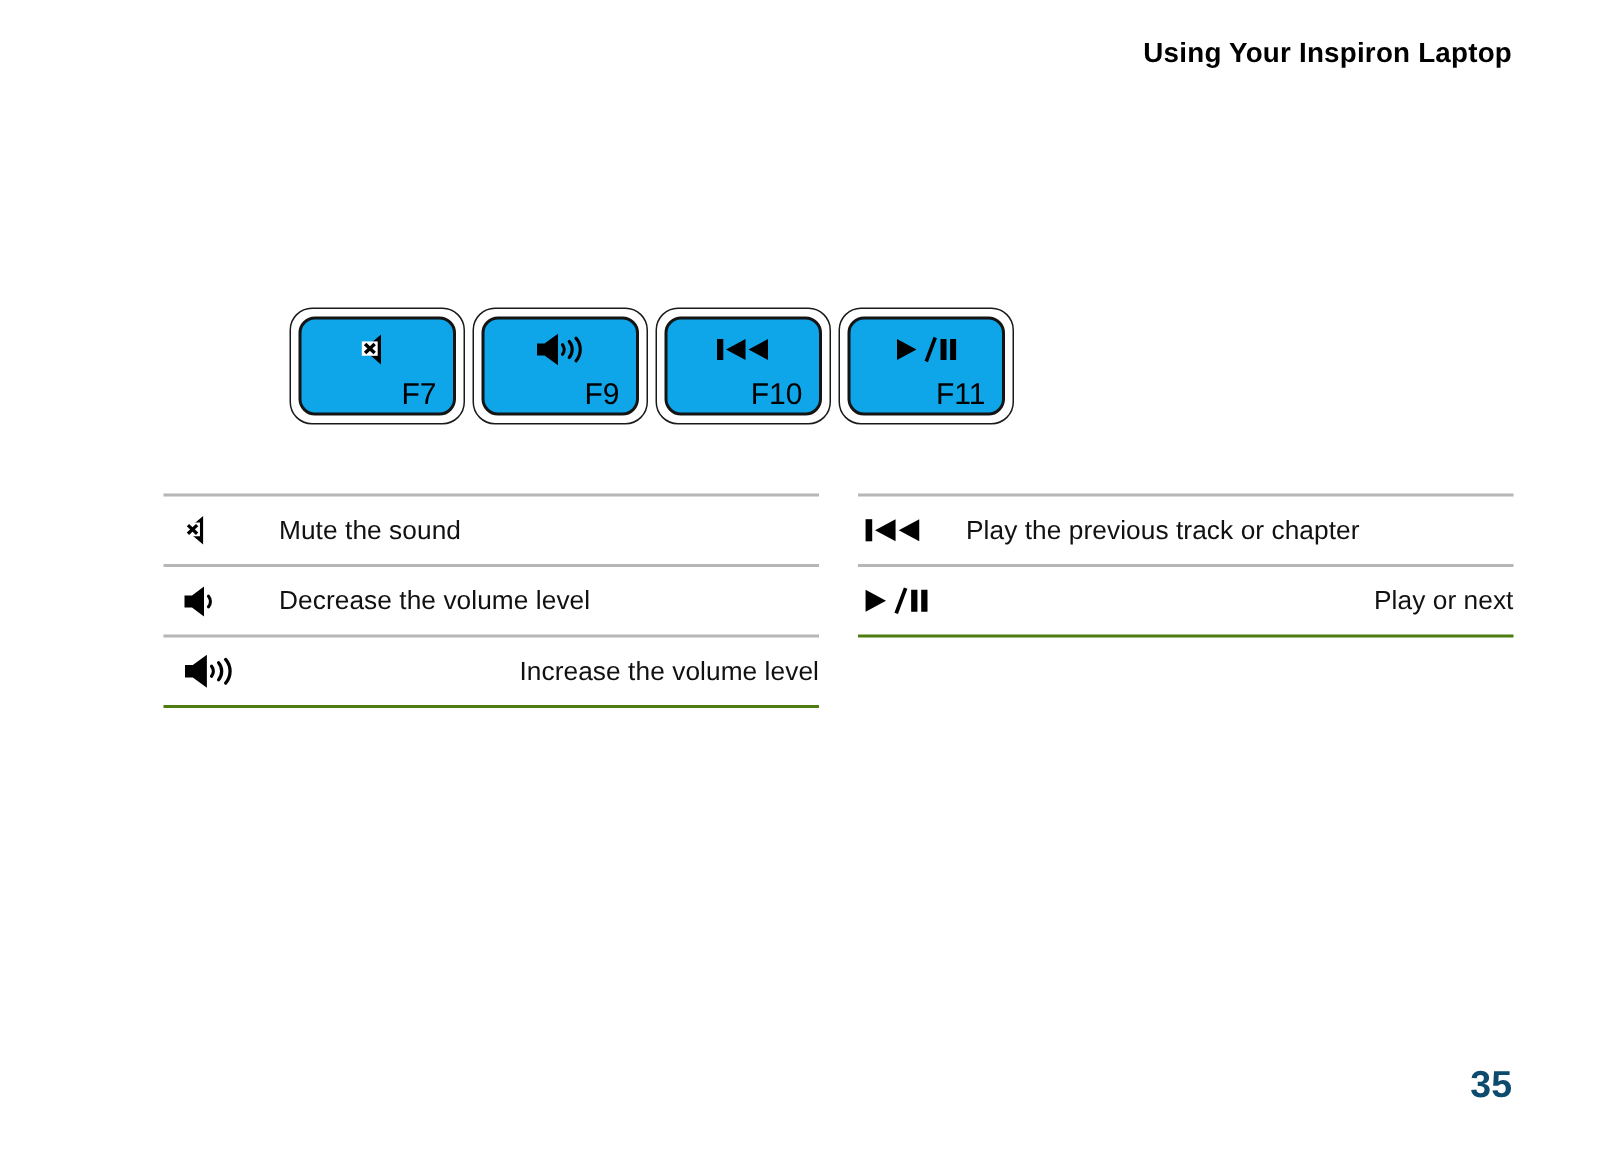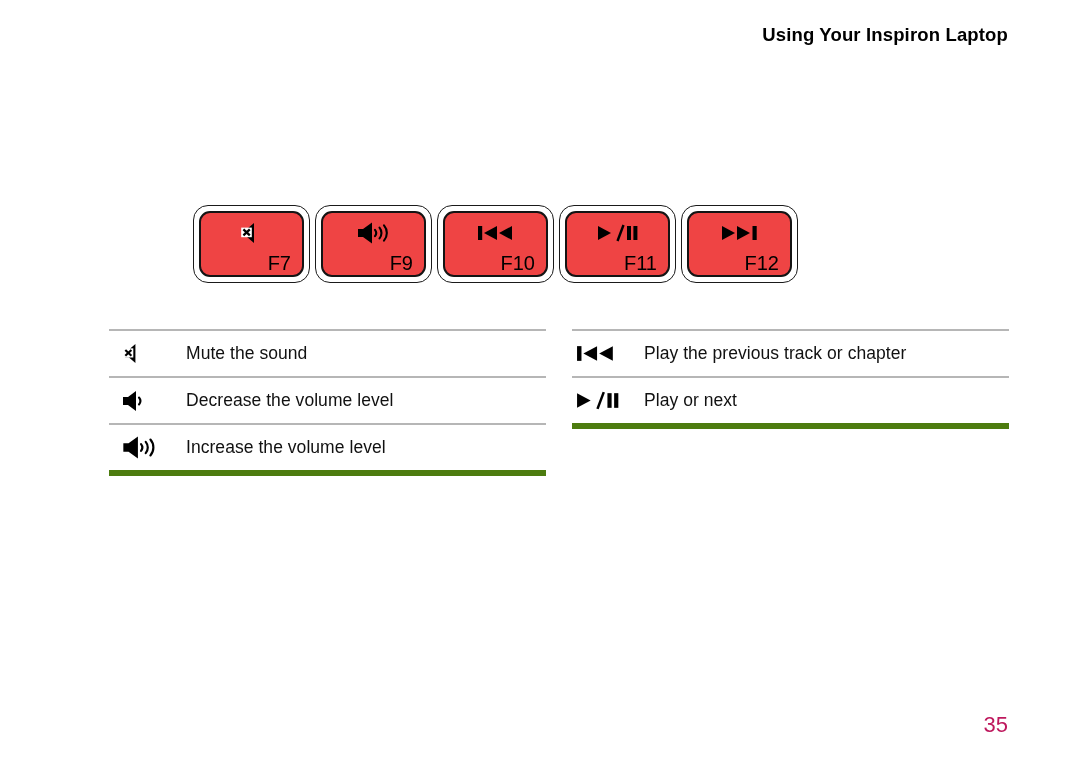--- a/index.html
+++ b/index.html
@@ -48,21 +48,21 @@
     background: #ffffff;
   }
   .key-outer:last-child { margin-right: 0; }
   .key-inner {
     width: 100%;
     height: 100%;
     border: 2.6px solid #141414;
     border-radius: 11px;
     box-sizing: border-box;
     position: relative;
-    background: #ef4444;
+    background: #0ea5e9;
   }
   .key-glyph {
     position: absolute;
     top: 7px;
     left: 0;
     right: 0;
     display: flex;
     justify-content: center;
     align-items: center;
     height: 26px;
@@ -90,21 +90,22 @@
     width: 437px;
   }
   .legend-table {
     width: 100%;
     border-collapse: collapse;
   }
   .legend-row {
     border-top: 2px solid #b6b6b6;
   }
   .legend-table .legend-row:last-child {
-    border-bottom: 6px solid #4d7c0f;
+    border-bottom: 2px solid #4d7c0f;
+    text-align: right;
   }
   .legend-icon-cell {
     width: 64px;
     height: 45px;
     text-align: left;
     padding: 0 0 0 13px;
     vertical-align: middle;
   }
   .legend-text-cell {
     font-size: 17.5px;
@@ -118,23 +119,23 @@
   .legend-col-right .legend-icon-cell { width: 68px; padding-left: 4px; }
 
   
   .ico { display: inline-block; vertical-align: middle; line-height: 0; }
 
   
   .page-number {
     position: absolute;
     right: 72px;
     bottom: 28px;
-    font-size: 22px;
-    font-weight: normal;
-    color: #be185d;
+    font-size: 25px;
+    font-weight: bold;
+    color: #0c4a6e;
   }
 </style>
 </head>
 <body>
 
 <div class="page-header">Using Your Inspiron Laptop</div>
 
 <div class="key-row">
 
   <div class="key-outer">
@@ -198,34 +199,20 @@
             <path d="M20.5 17 L26.5 1" stroke="#000" stroke-width="2.4" stroke-linecap="butt"></path>
             <rect x="30" y="2" width="4" height="14" fill="#000"></rect>
             <rect x="36.4" y="2" width="4" height="14" fill="#000"></rect>
           </svg>
         </span>
       </div>
       <div class="key-label">F11</div>
     </div>
   </div>
 
-  <div class="key-outer">
-    <div class="key-inner">
-      <div class="key-glyph">
-        <span class="ico">
-          <svg width="38" height="18" viewBox="0 0 38 18" aria-hidden="true">
-            <path d="M1 2 V16 L14 9 Z" fill="#000"></path>
-            <path d="M16 2 V16 L29 9 Z" fill="#000"></path>
-            <rect x="31.5" y="2" width="4.2" height="14" fill="#000"></rect>
-          </svg>
-        </span>
-      </div>
-      <div class="key-label">F12</div>
-    </div>
-  </div>
 
 </div>
 
 <div class="legend-wrap">
 
   <div class="legend-col legend-col-left">
     <table class="legend-table">
       <tbody>
         <tr class="legend-row">
           <td class="legend-icon-cell">

